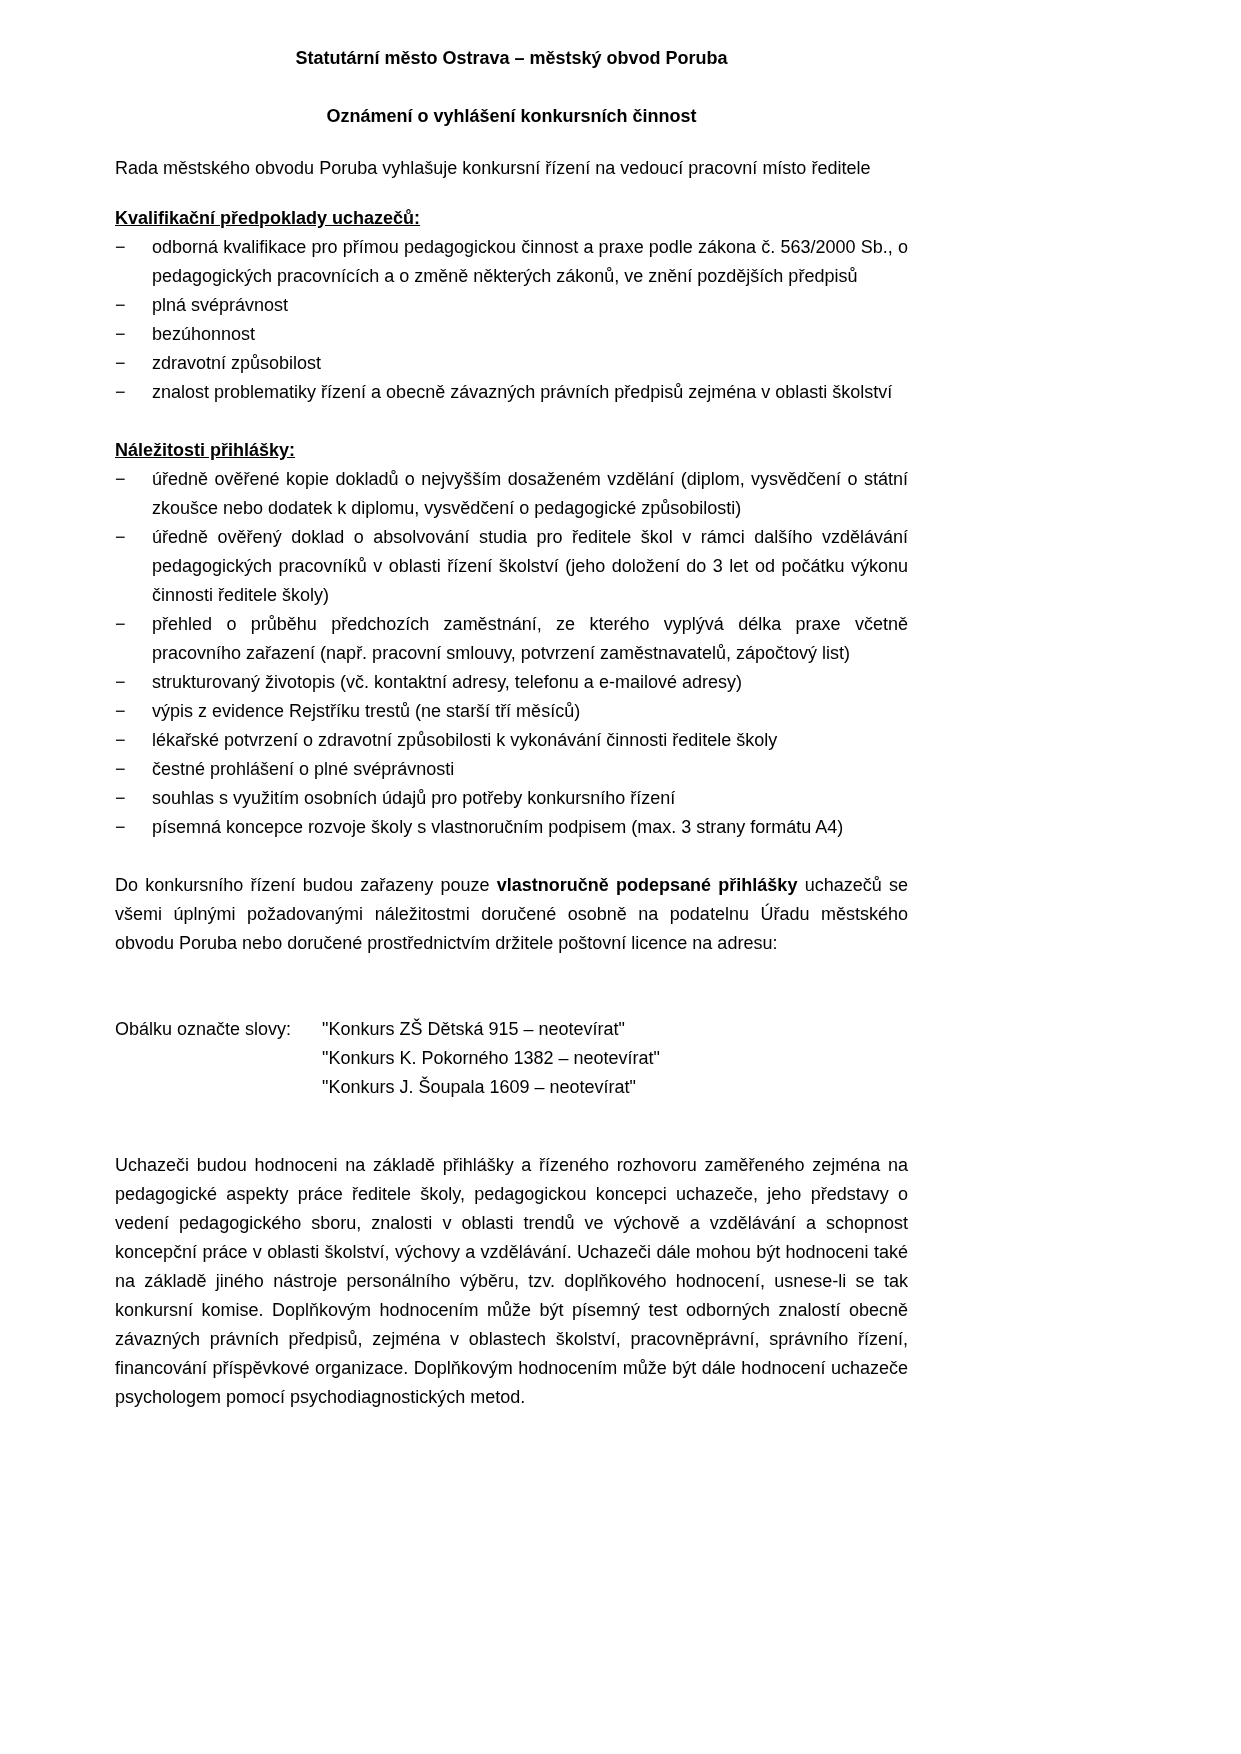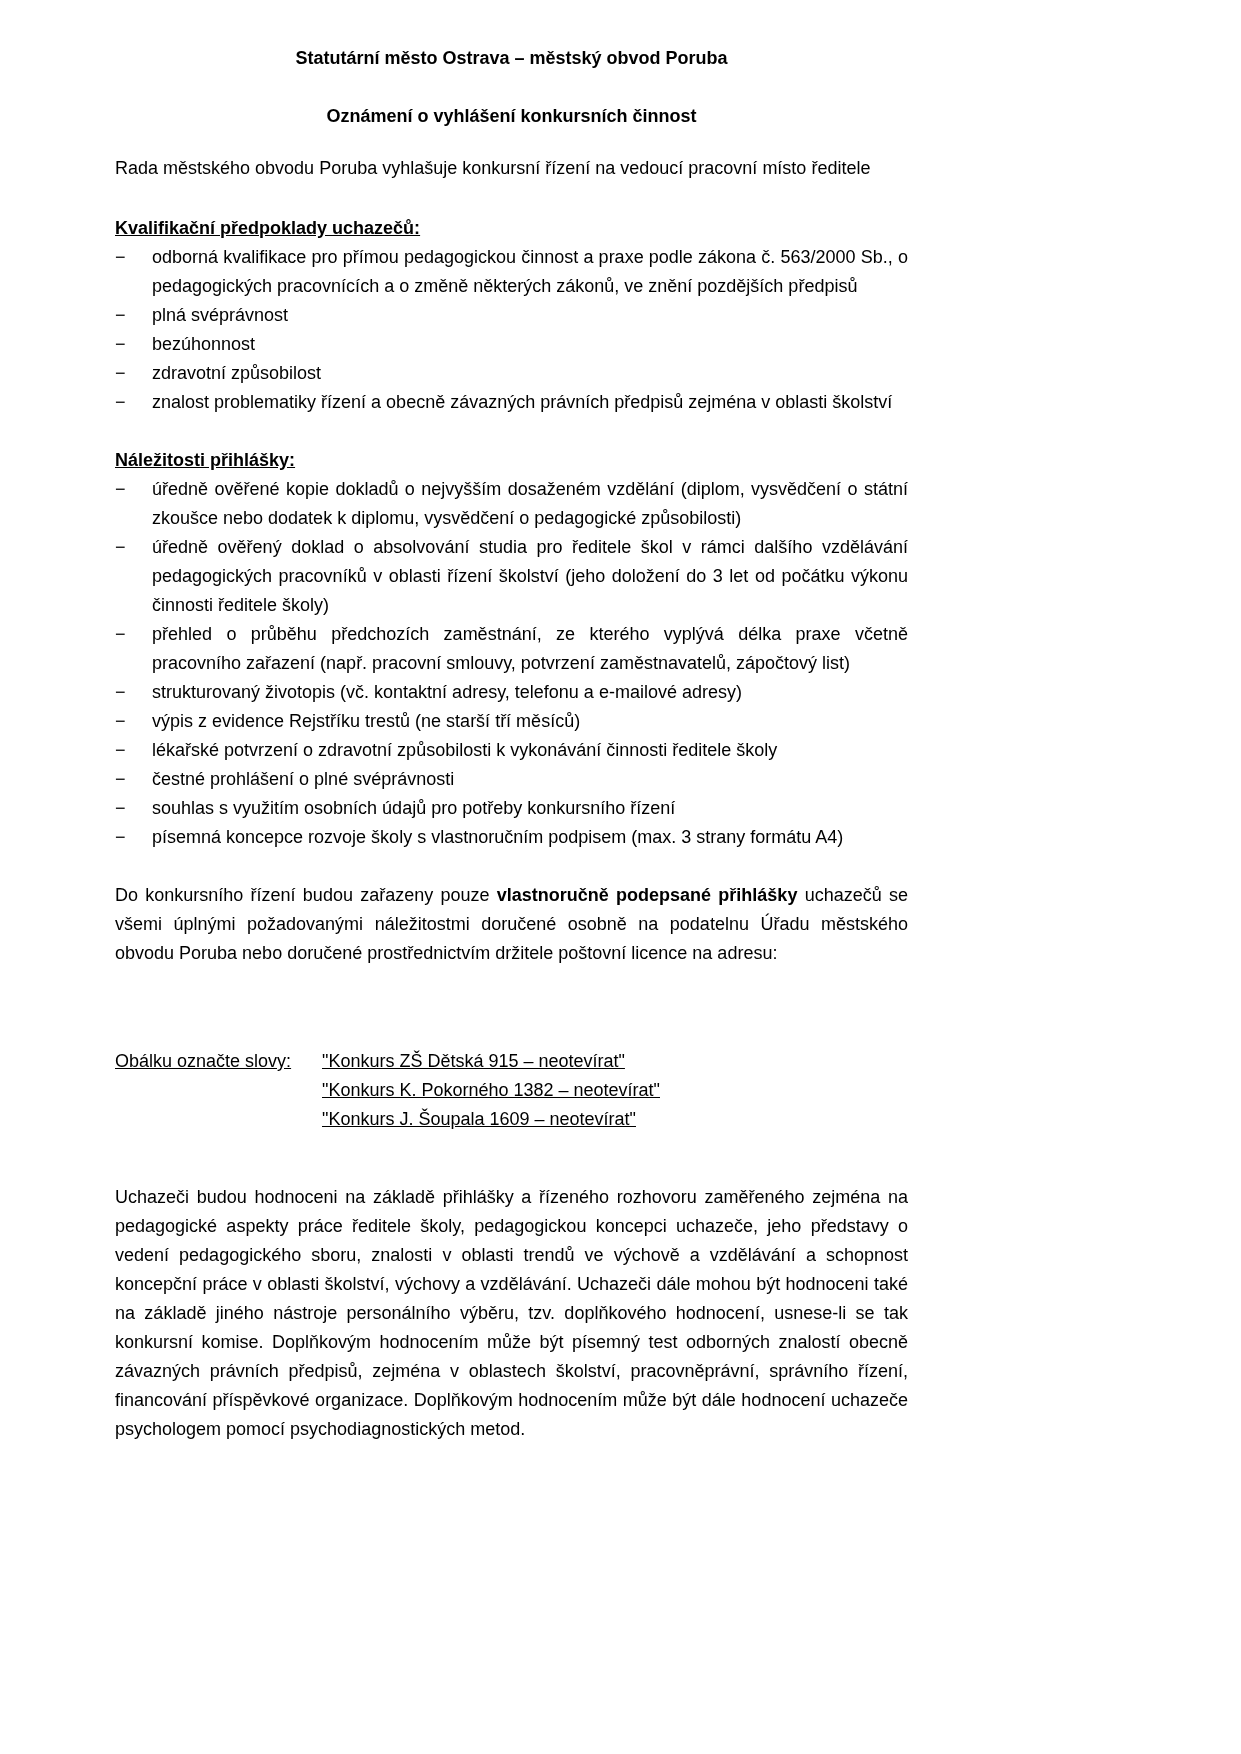--- a/index.html
+++ b/index.html
@@ -30,21 +30,21 @@
     margin-top: 29px;
   }
   .intro {
     margin-top: 23px;
   }
   .schools {
     margin-top: 26px;
     font-weight: bold;
   }
   .section-heading {
-    margin-top: 31px;
+    margin-top: 21px;
     font-weight: bold;
     text-decoration: underline;
   }
   ul.dash-list {
     list-style: none;
     margin: 0;
     padding: 0;
   }
   ul.dash-list li {
     display: flex;
@@ -64,23 +64,22 @@
   .submission {
     margin-top: 29px;
     text-align: justify;
   }
   .address {
     margin-top: 56px;
     font-weight: bold;
     text-align: justify;
   }
   .envelope {
-    margin-top: 79px;
+    margin-top: 57px;
     display: flex;
-    text-decoration: underline;
   }
   .envelope .env-label {
     flex: 0 0 207px;
   }
   .envelope .env-lines {
     flex: 1 1 auto;
   }
   .evaluation {
     margin-top: 49px;
     text-align: justify;

